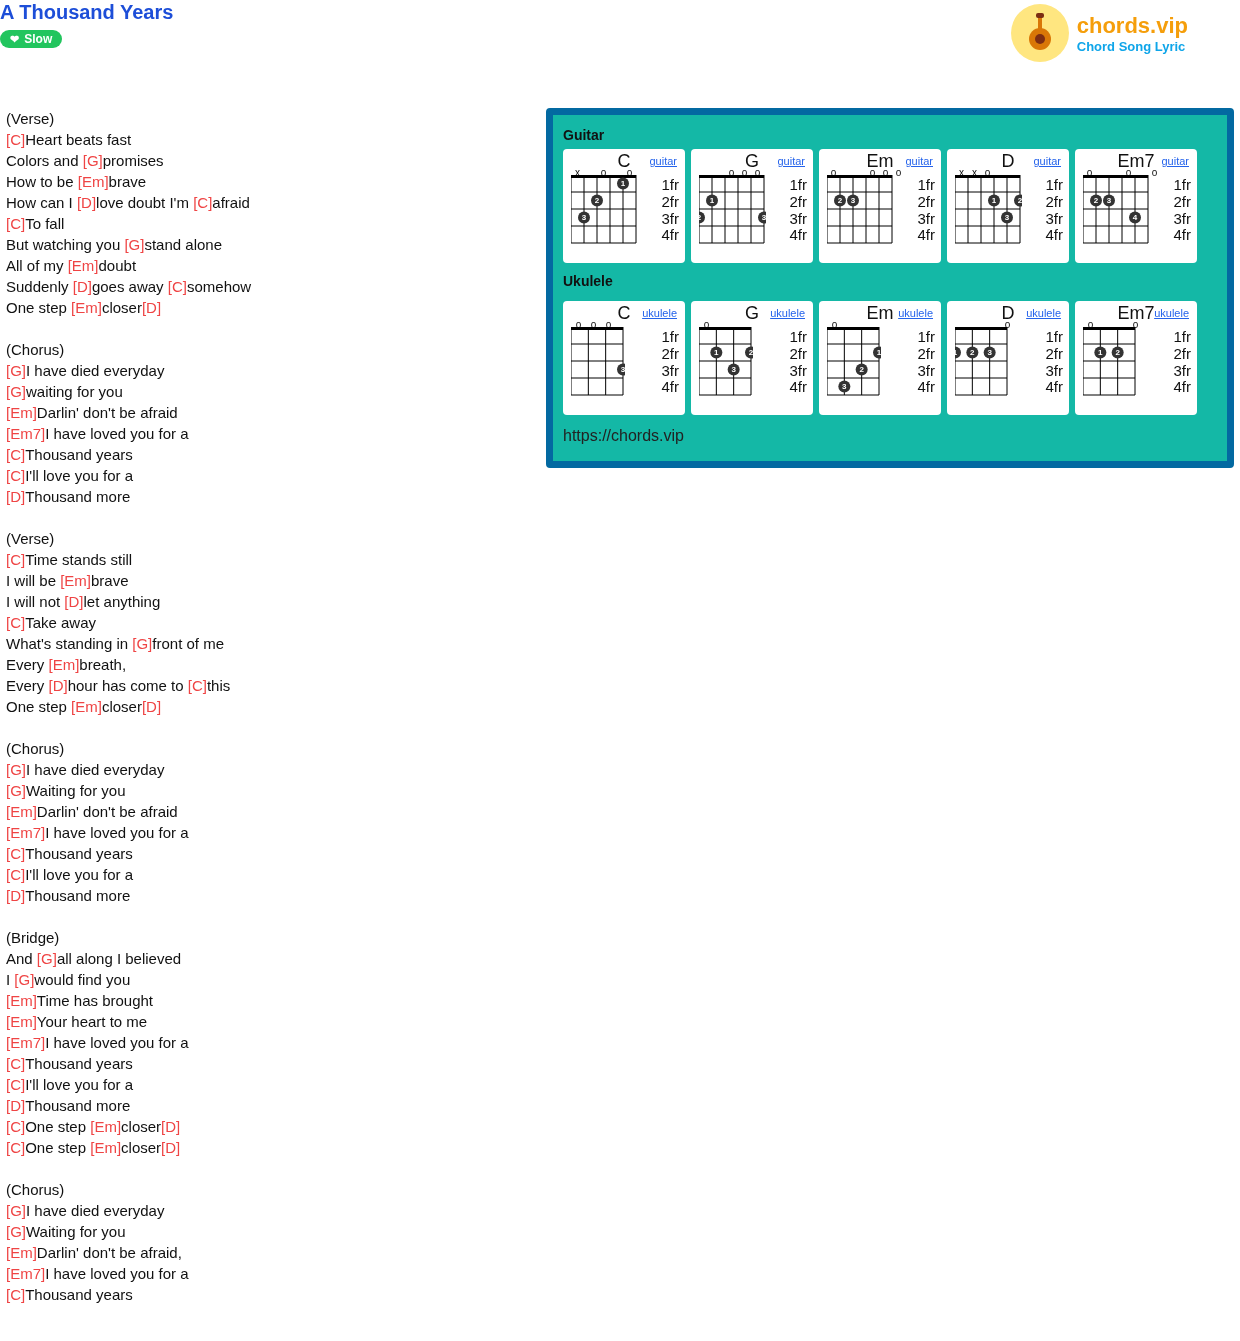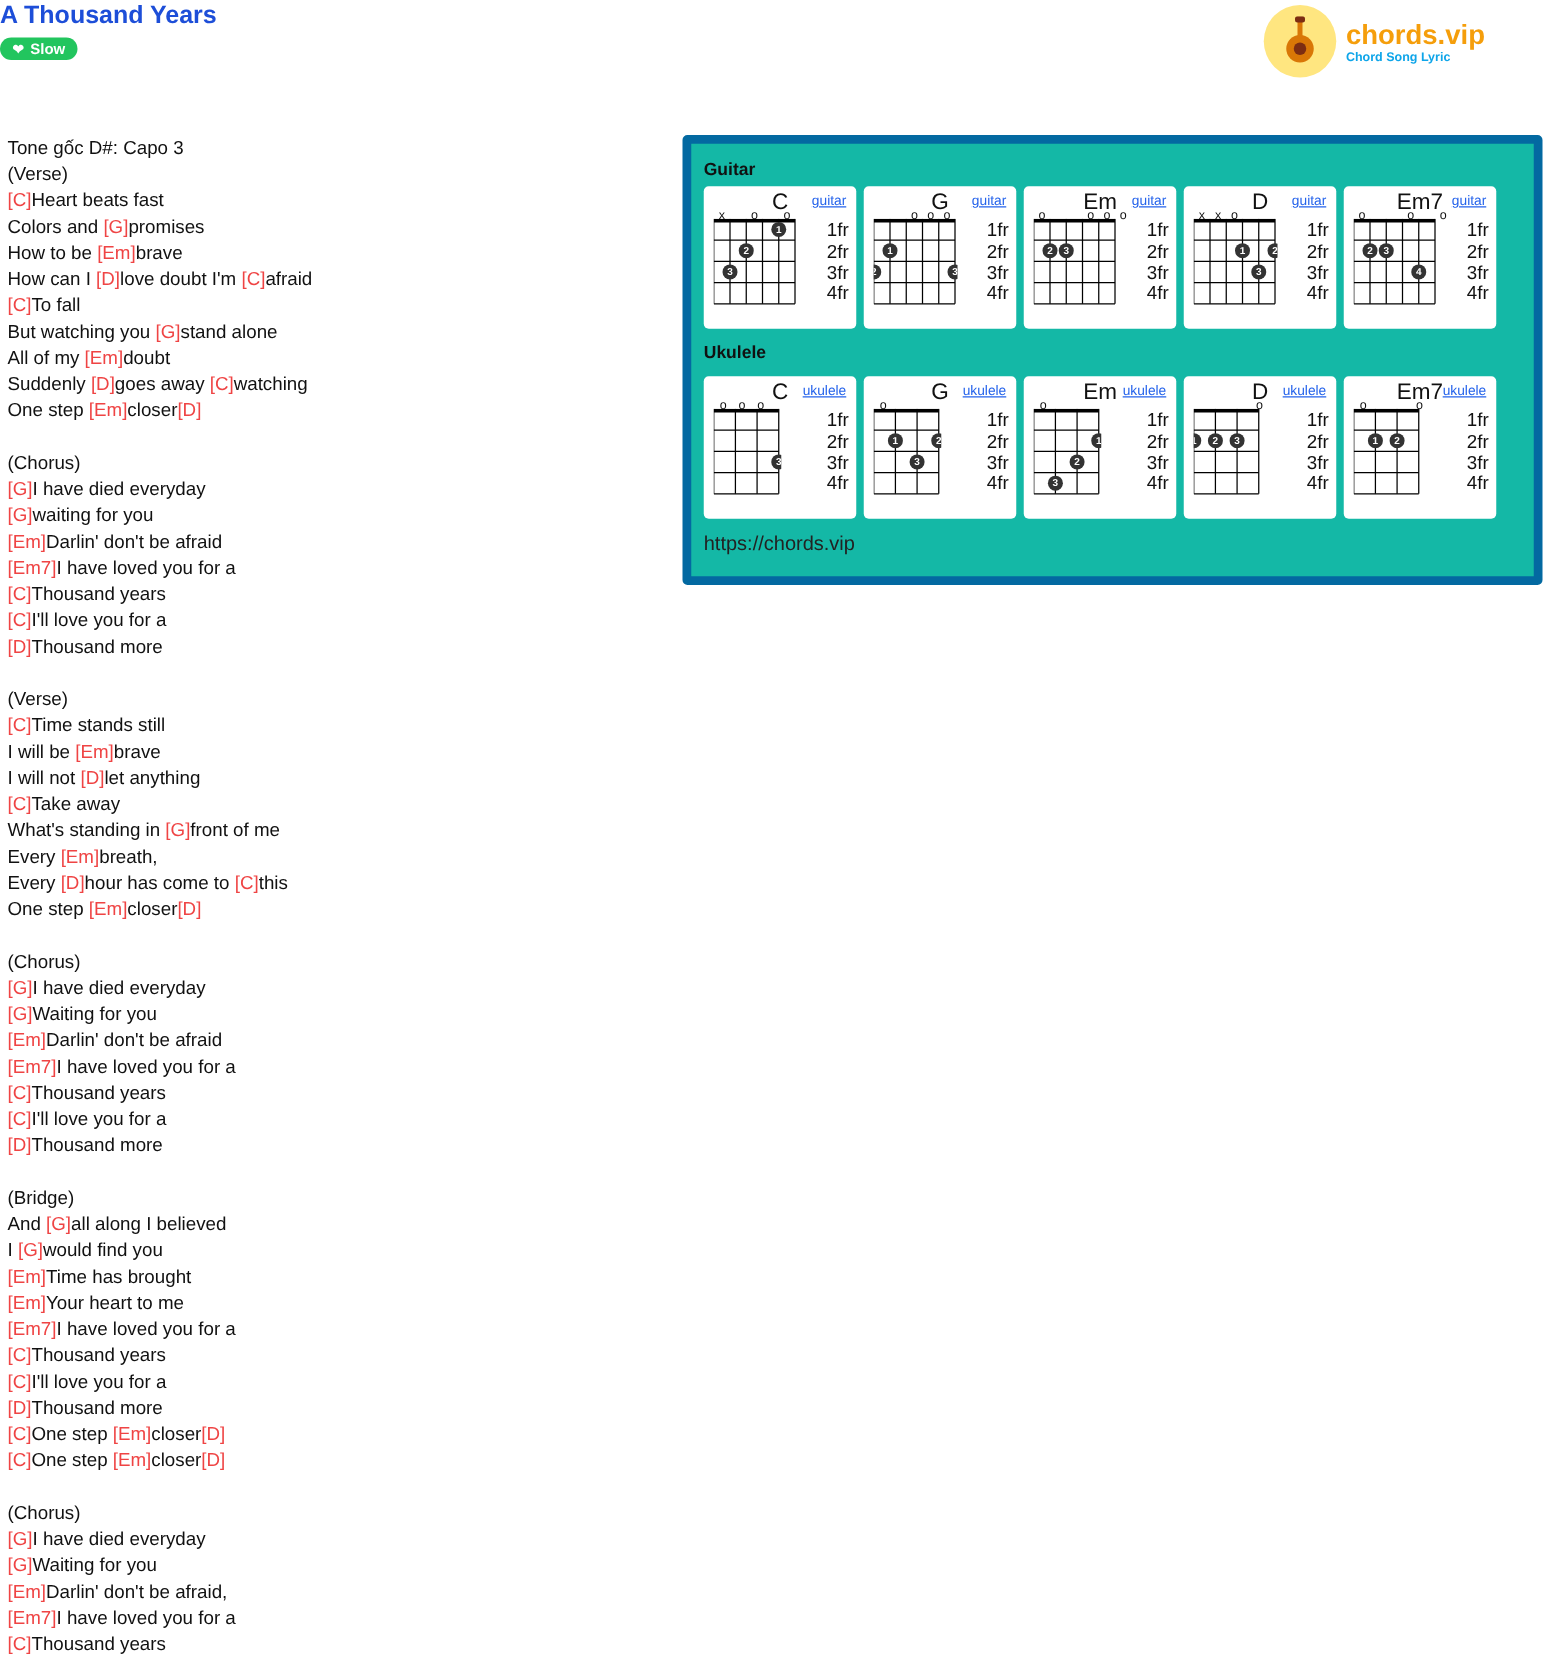--- a/index.html
+++ b/index.html
@@ -6,21 +6,21 @@
   body{font-family:Arial,Helvetica,sans-serif;font-size:14px;background:#fff;width:1240px;min-height:1341px;position:relative;color:#333}
   .header{text-align:left;padding:1px 0 4px}
   .title{color:#1d4ed8;font-weight:700;font-size:20px}
   .slow-badge{display:inline-flex;align-items:center;background:#22c55e;color:#fff;font-weight:700;font-size:12px;padding:2px 10px;border-radius:10px;margin-top:6px}
   .slow-badge .ico{margin-right:5px;font-size:11px}
   .logo{position:absolute;top:4px;right:52px;display:flex;align-items:center}
   .logo-circle{width:58px;height:58px;border-radius:50%;background:#ffe680;display:flex;align-items:center;justify-content:center;position:relative}
   .logo-circle svg{width:40px;height:40px}
   .logo-text{margin-left:8px}
   .logo-main{color:#f59e0b;font-weight:800;font-size:22px;letter-spacing:0}
-  .logo-sub{color:#0ea5e9;font-weight:700;font-size:10px}
+  .logo-sub{color:#0ea5e9;font-weight:700;font-size:13px}
   .main{display:flex;padding:0 6px}
   .lyrics{flex:0 0 530px;padding-top:56px;font-size:15px;line-height:1.4;color:#111}
   .lyrics .line{white-space:pre-wrap}
   .chord{color:#ef4444}
   .side{flex:1;padding-top:56px;padding-left:10px}
   .panel{border:7px solid #0369a1;border-radius:4px;background:#14b8a6;padding:10px 10px 16px}
   .sec-title{font-weight:700;margin:2px 0 6px;color:#111}
   .chord-row{display:flex;flex-wrap:wrap;gap:6px}
   .chord-card{width:122px;height:114px;background:#fff;border-radius:4px;position:relative;padding:6px 6px 4px}
   .cc-name{position:absolute;top:2px;left:0;right:0;text-align:center;font-size:18px;color:#111}
@@ -56,30 +56,29 @@
       </svg>
   </div>
   <div class="logo-text">
     <div class="logo-main">chords.vip</div>
     <div class="logo-sub">Chord Song Lyric</div>
   </div>
 </div>
 
 <div class="main">
   <div class="lyrics" id="lyrics-host">
-      <div class="line">Tone gốc D#: Capo 3</div>
       <div class="line">(Verse)</div>
       <div class="line"><span class="chord">[C]</span><span>Heart beats fast</span></div>
       <div class="line"><span>Colors and </span><span class="chord">[G]</span><span>promises</span></div>
       <div class="line"><span>How to be </span><span class="chord">[Em]</span><span>brave</span></div>
       <div class="line"><span>How can I </span><span class="chord">[D]</span><span>love doubt I'm </span><span class="chord">[C]</span><span>afraid</span></div>
       <div class="line"><span class="chord">[C]</span><span>To fall</span></div>
       <div class="line"><span>But watching you </span><span class="chord">[G]</span><span>stand alone</span></div>
       <div class="line"><span>All of my </span><span class="chord">[Em]</span><span>doubt</span></div>
-      <div class="line"><span>Suddenly </span><span class="chord">[D]</span><span>goes away </span><span class="chord">[C]</span><span>watching</span></div>
+      <div class="line"><span>Suddenly </span><span class="chord">[D]</span><span>goes away </span><span class="chord">[C]</span><span>somehow</span></div>
       <div class="line"><span>One step </span><span class="chord">[Em]</span><span>closer</span><span class="chord">[D]</span></div>
       <div class="line">&nbsp;</div>
       <div class="line">(Chorus)</div>
       <div class="line"><span class="chord">[G]</span><span>I have died everyday</span></div>
       <div class="line"><span class="chord">[G]</span><span>waiting for you</span></div>
       <div class="line"><span class="chord">[Em]</span><span>Darlin' don't be afraid</span></div>
       <div class="line"><span class="chord">[Em7]</span><span>I have loved you for a</span></div>
       <div class="line"><span class="chord">[C]</span><span>Thousand years</span></div>
       <div class="line"><span class="chord">[C]</span><span>I'll love you for a</span></div>
       <div class="line"><span class="chord">[D]</span><span>Thousand more</span></div>

